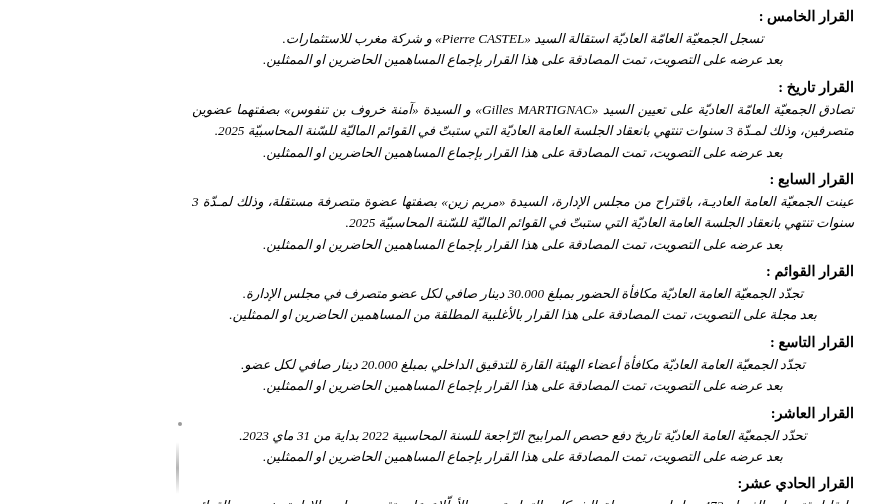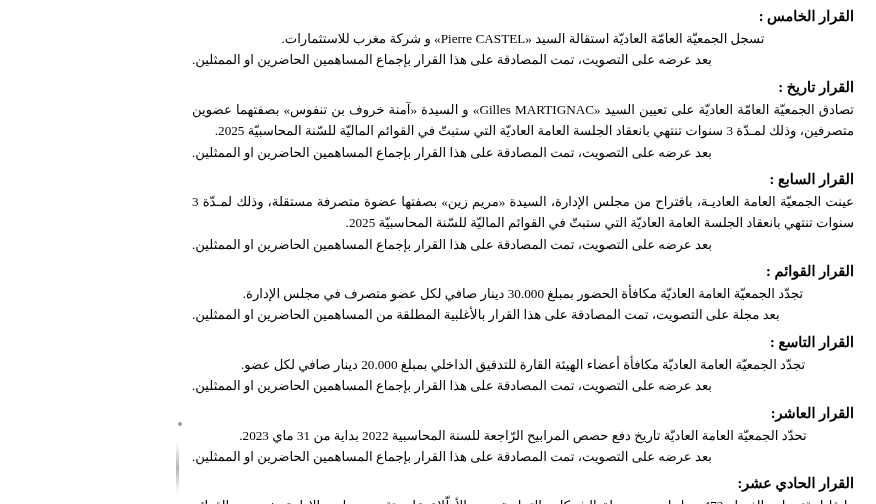--- a/index.html
+++ b/index.html
@@ -36,26 +36,27 @@
   }
   .res-body {
     font-size: 13.2px;
     line-height: 1.62;
     margin: 0;
     text-align: justify;
     text-justify: inter-word;
   }
   .res-body p {
     margin: 0;
+    font-style: italic;
   }
   .indent-center {
     text-align: center;
   }
   .tail {
-    text-align: left;
+    text-align: center;
   }
   
   .scan-mark {
     position: absolute;
     left: 6px;
     bottom: 10px;
     width: 3px;
     height: 52px;
     background: linear-gradient(to bottom, rgba(170,170,170,0.0), rgba(120,120,120,0.55), rgba(170,170,170,0.0));
     border-radius: 2px;

